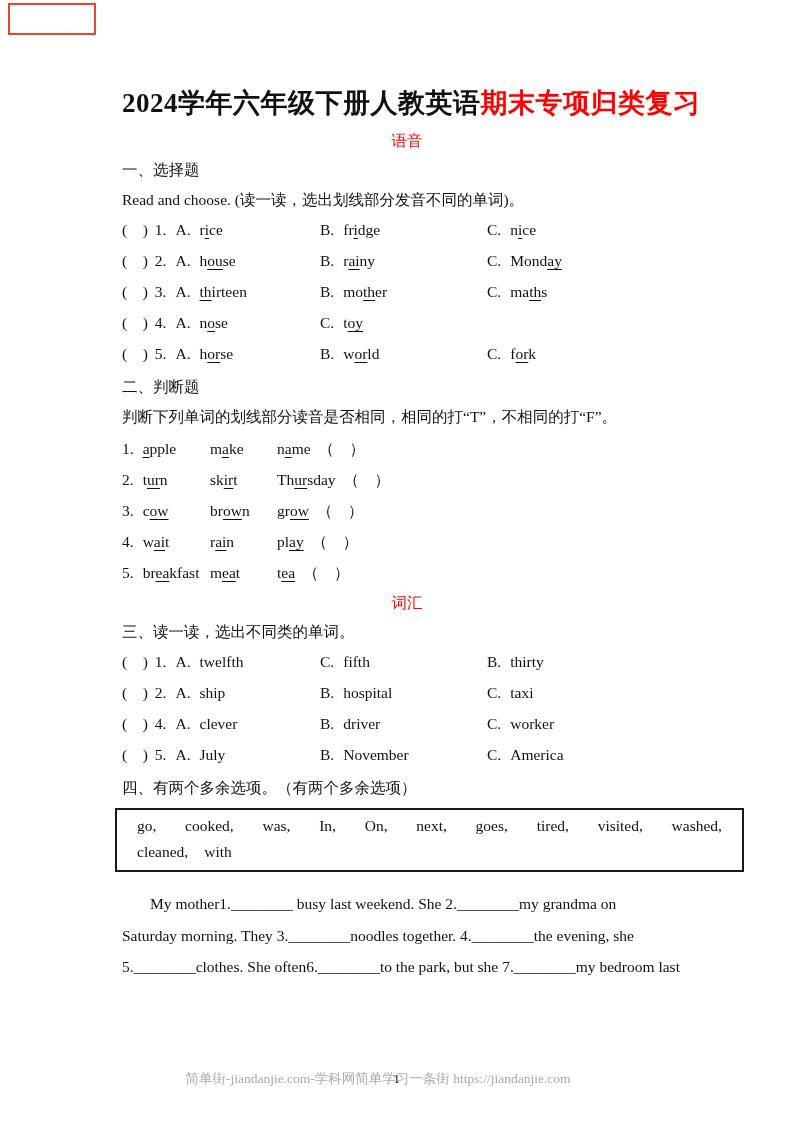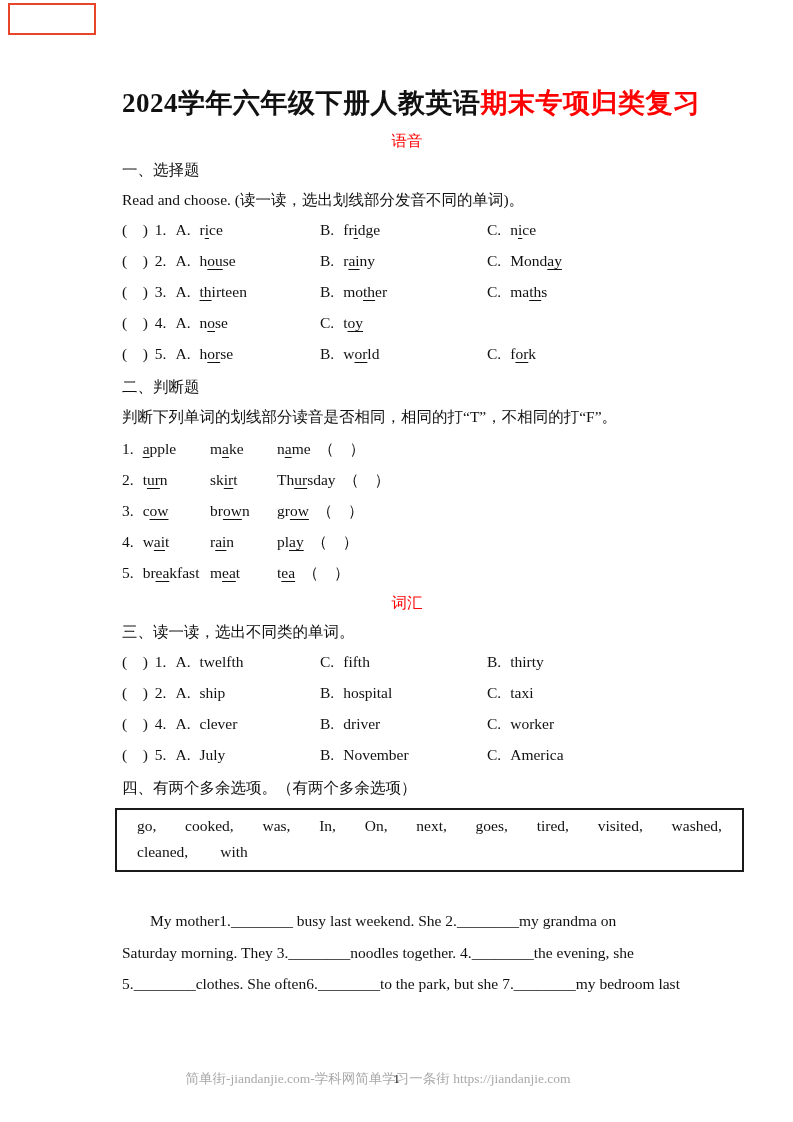--- a/index.html
+++ b/index.html
@@ -17,22 +17,22 @@
   .row3{display:grid;grid-template-columns:198px 167px 1fr;line-height:31px}
   .jrow{display:grid;grid-template-columns:88px 67px 1fr;line-height:31px}
   .paren{margin-right:7px}
   .qnum{margin-right:9px}
   .optlbl{margin-right:9px}
   .jparen{margin-left:8px}
   .u{text-decoration:underline;text-underline-offset:3px}
   .jblock{margin-top:4px}
   .bank{border:2px solid #1a1a1a;width:585px;margin-left:-7px;margin-top:8px;padding:3px 20px 5px}
   .bank .l1{display:flex;justify-content:space-between;line-height:26px}
-  .bank .l2{display:flex;gap:32px;line-height:26px}
-  .para{margin-top:33px}
+  .bank .l2{display:flex;gap:16px;line-height:26px}
+  .para{margin-top:16px}
   .pline{line-height:31.5px}
   .pline.first{text-indent:28px}
   .footer{position:absolute;top:1070px;left:0;width:756px;text-align:center;color:#a8a8a8;font-size:13.5px;line-height:18px}
   .pagenum{position:absolute;top:1070px;left:50%;transform:translateX(-50%);color:#222;font-size:13.5px;line-height:18px}
 </style>
 </head>
 <body>
 
 <div class="corner-box"></div>
 

